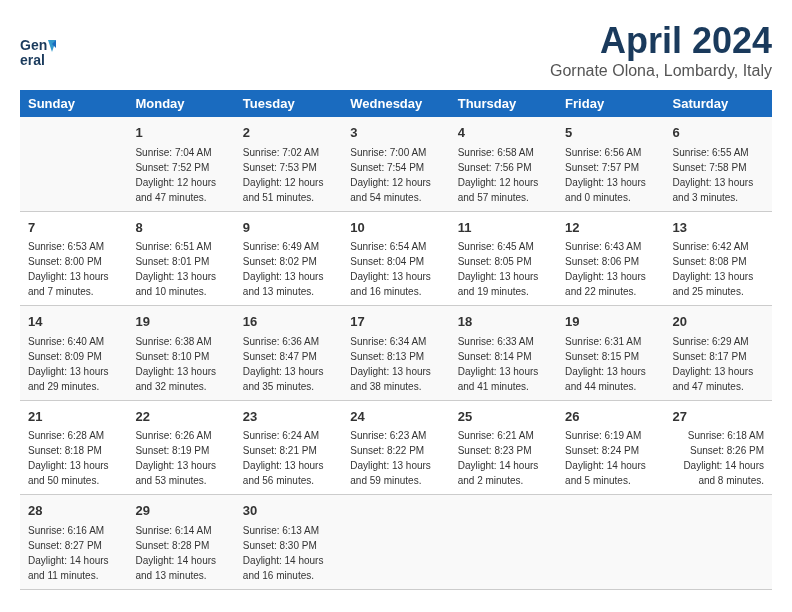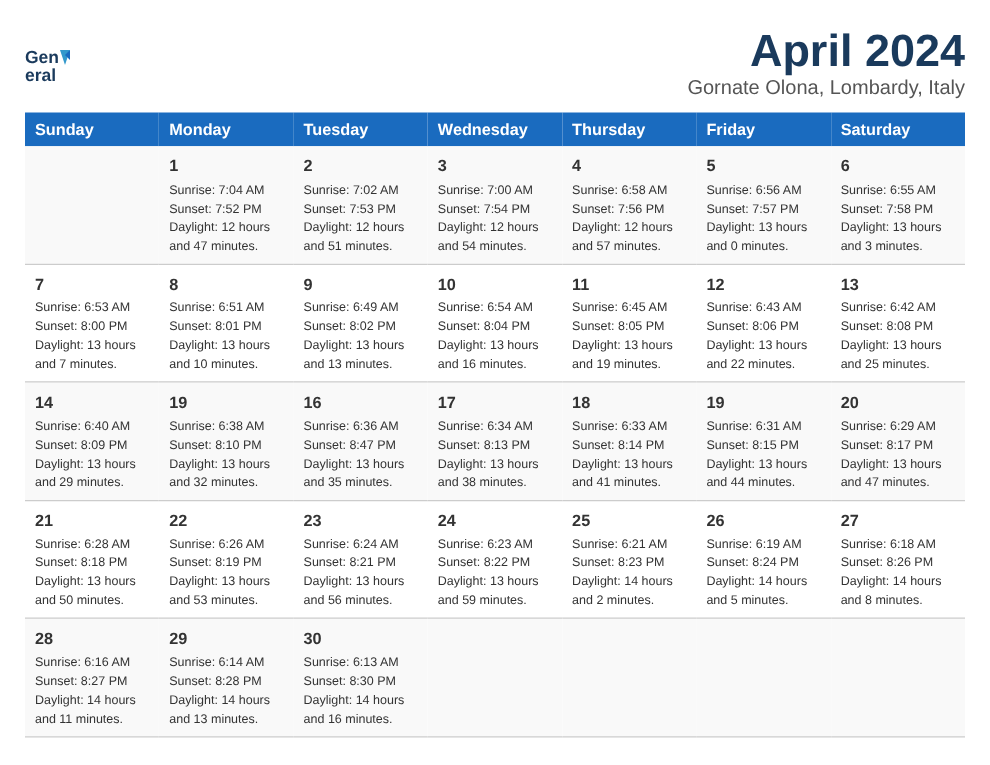--- a/index.html
+++ b/index.html
@@ -301,21 +301,21 @@
         </td>
         <td>
           <span class="day-num">26</span>
           <div class="day-info" style="white-space: pre-line;">Sunrise: 6:19 AM
 Sunset: 8:24 PM
 Daylight: 14 hours
 and 5 minutes.</div>
         </td>
         <td>
           <span class="day-num">27</span>
-          <div class="day-info" style="white-space: pre-line;">Sunrise: 6:18 AM
+          <div class="day-info" style="white-space: pre-line; text-align: right;">Sunrise: 6:18 AM
 Sunset: 8:26 PM
 Daylight: 14 hours
 and 8 minutes.</div>
         </td>
       </tr>
       <tr>
         <td>
           <span class="day-num">28</span>
           <div class="day-info" style="white-space: pre-line;">Sunrise: 6:16 AM
 Sunset: 8:27 PM

